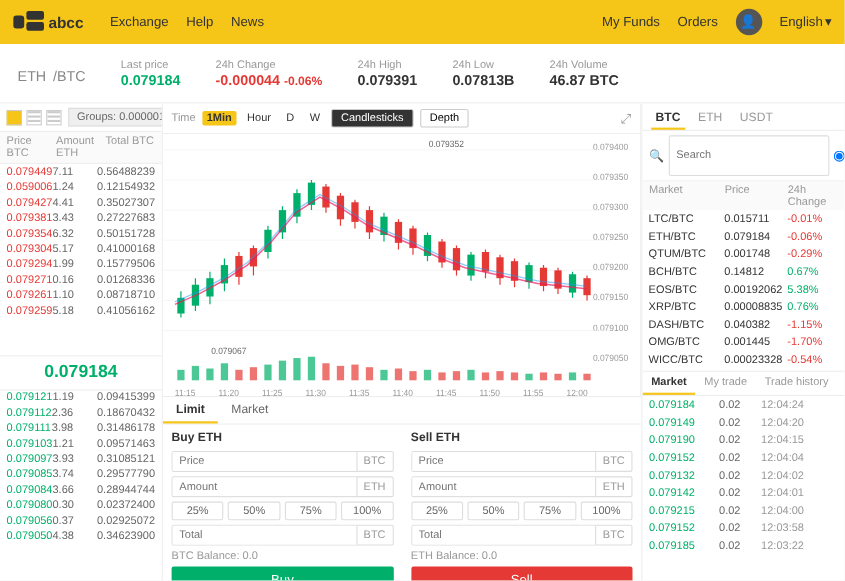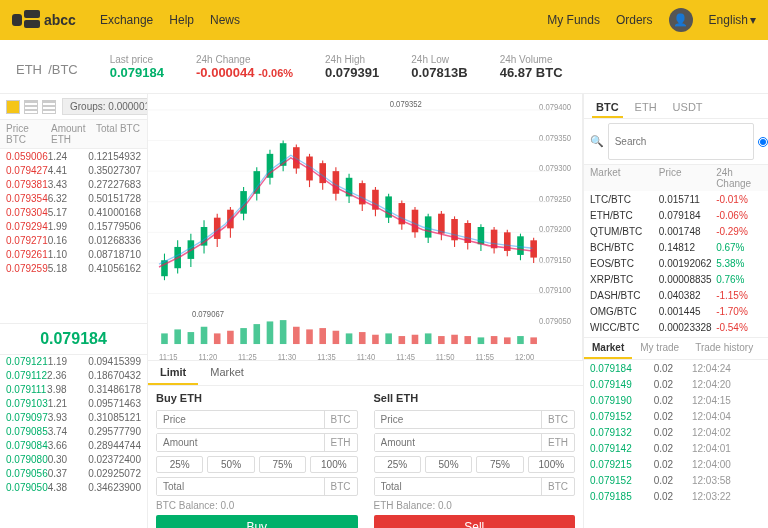--- a/index.html
+++ b/index.html
@@ -207,20 +207,25 @@
           <option>Groups: 0.000001</option>
         </select>
       </div>
       <div class="order-header">
         <span>Price BTC</span>
         <span>Amount ETH</span>
         <span>Total BTC</span>
       </div>
       <div class="order-list" id="sell-orders">
           <div class="order-row">
+            <span class="price-red">0.079449</span>
+            <span class="price-gray">7.11</span>
+            <span class="price-gray">0.56488239</span>
+          </div>
+          <div class="order-row">
             <span class="price-red">0.059006</span>
             <span class="price-gray">1.24</span>
             <span class="price-gray">0.12154932</span>
           </div>
           <div class="order-row">
             <span class="price-red">0.079427</span>
             <span class="price-gray">4.41</span>
             <span class="price-gray">0.35027307</span>
           </div>
           <div class="order-row">
@@ -310,20 +315,30 @@
             <span class="price-green">0.079050</span>
             <span class="price-gray">4.38</span>
             <span class="price-gray">0.34623900</span>
           </div>
         </div>
     </div>
 
     <div class="center-col">
 
       <div class="chart-panel" style="flex:1; min-height:0;">
+        <div class="chart-toolbar">
+          <span class="time-label">Time</span>
+          <span class="time-btn active">1Min</span>
+          <span class="time-btn">Hour</span>
+          <span class="time-btn">D</span>
+          <span class="time-btn">W</span>
+          <button class="chart-type-btn active">Candlesticks</button>
+          <button class="chart-type-btn">Depth</button>
+          <span class="chart-expand">⤢</span>
+        </div>
         <div class="chart-container">
           <svg class="chart-svg" viewBox="0 0 395 200" preserveAspectRatio="none">
 
             <text x="385" y="12" font-size="7" fill="#999" text-anchor="end">0.079400</text>
             <text x="385" y="35" font-size="7" fill="#999" text-anchor="end">0.079350</text>
             <text x="385" y="58" font-size="7" fill="#999" text-anchor="end">0.079300</text>
             <text x="385" y="81" font-size="7" fill="#999" text-anchor="end">0.079250</text>
             <text x="385" y="104" font-size="7" fill="#999" text-anchor="end">0.079200</text>
             <text x="385" y="127" font-size="7" fill="#999" text-anchor="end">0.079150</text>
             <text x="385" y="150" font-size="7" fill="#999" text-anchor="end">0.079100</text>

